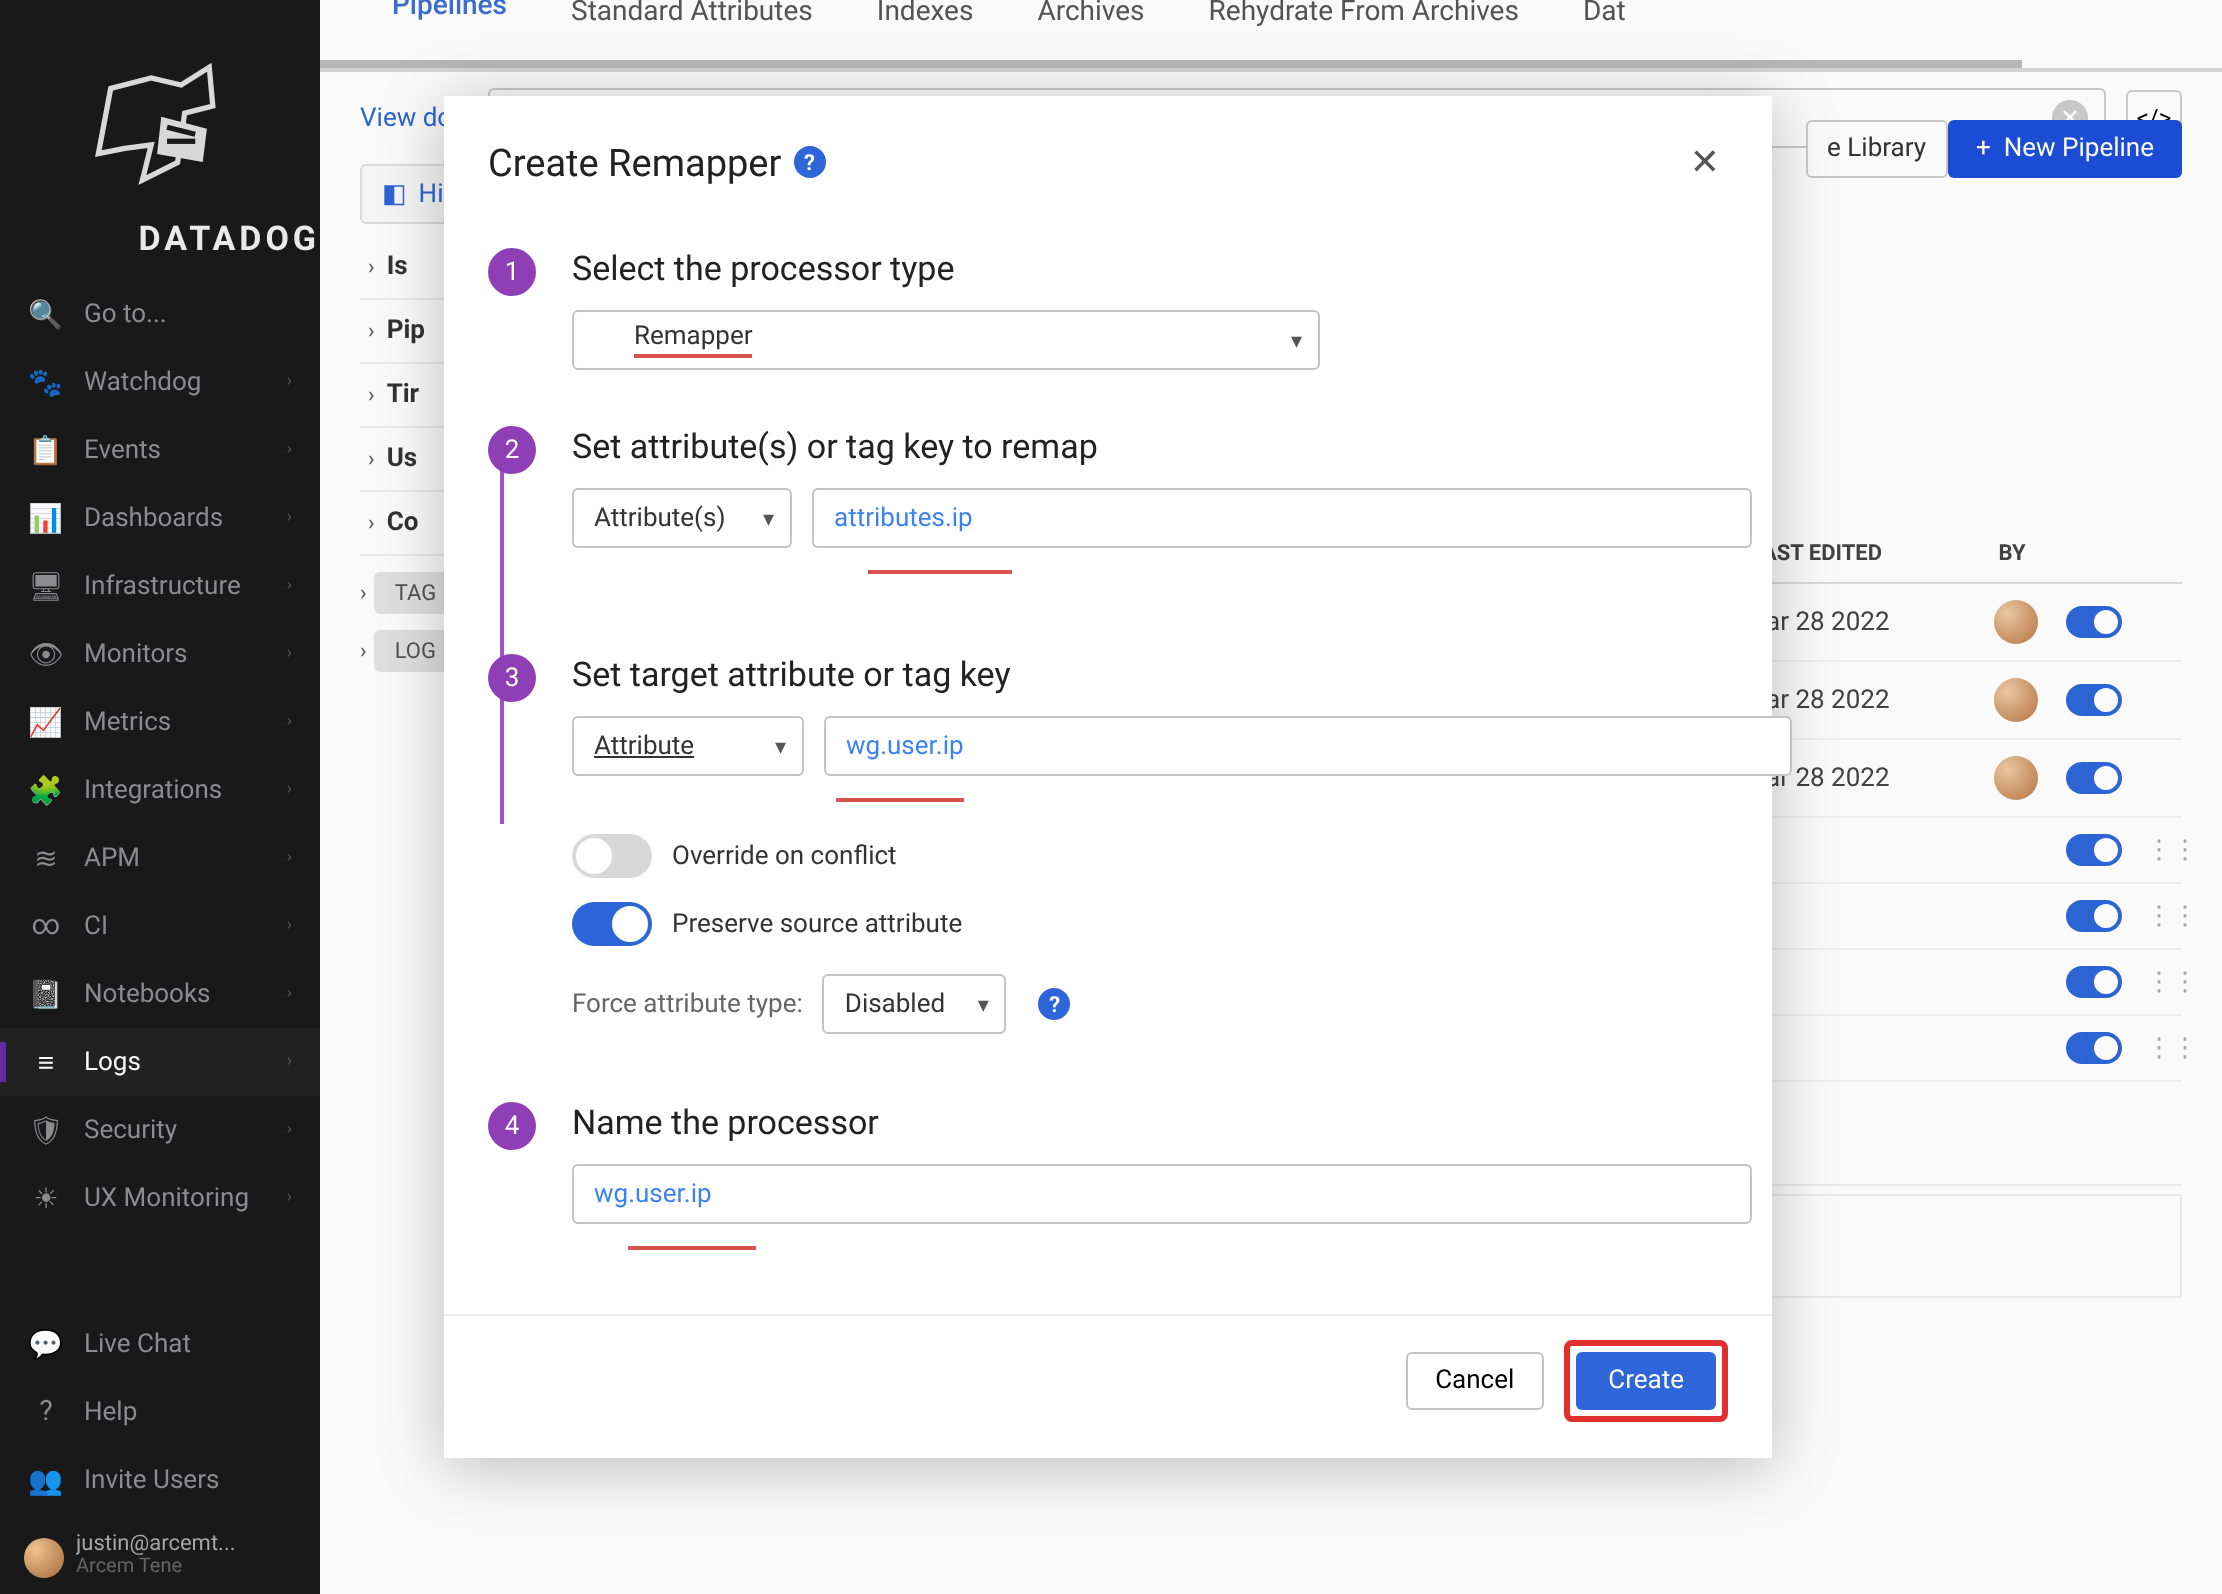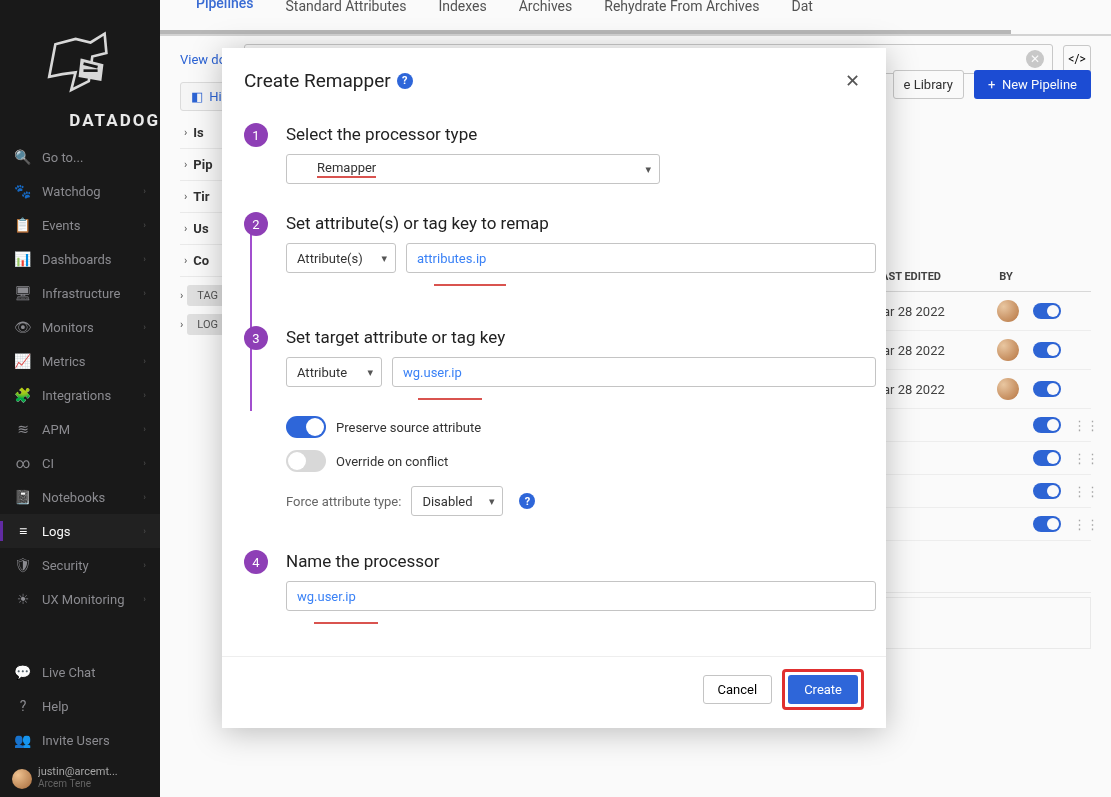--- a/index.html
+++ b/index.html
@@ -249,21 +249,21 @@
             <span class="tree-chev">›</span>
             <strong>Co</strong>
           </div>
         </div>
       <div id="tree-tags" style="margin-top:4px;">
           <div style="padding: 2px 0px;"><span class="tree-chev" style="margin-right:4px;">›</span><span class="tag-chip">TAG</span></div>
           <div style="padding: 2px 0px;"><span class="tree-chev" style="margin-right:4px;">›</span><span class="tag-chip">LOG</span></div>
         </div>
     </div>
     <div class="right-col">
-      <div style="position:absolute; right:20px; top:70px; display:flex; gap:10px;align-items:center;">
+      <div style="position:absolute; right:20px; top:60px; display:flex; align-items:center;">
         <button class="pill-btn"><span>e Library</span></button>
         <button class="primary-btn"><span>+</span>&nbsp;&nbsp;<span>New Pipeline</span></button>
       </div>
       <div style="height:180px;"></div>
       <div class="table-head">
         <div class="th-edited">AST EDITED</div>
         <div class="th-by">BY</div>
         <div class="th-sw"></div>
       </div>
       <div id="table-rows">
@@ -374,33 +374,33 @@
         </div>
         <div style="margin-top:-2px; margin-left:128px;"><span class="underline-red" style="display:inline-block;width:72px;height:2px;"></span></div>
       </div>
     </div>
 
     <div class="step" style="margin-top:16px;">
       <div class="step-num">3</div>
       <div class="step-body">
         <div class="step-title">Set target attribute or tag key</div>
         <div class="inline-row">
-          <div class="select-box" style="width:96px;">
+          <div class="select-box" style="width:116px;text-decoration:underline;">
             <span>Attribute</span>
           </div>
           <input class="input-box" style="width: 484px;" value="wg.user.ip">
         </div>
         <div style="margin-top:-2px; margin-left:112px;"><span class="underline-red" style="display:inline-block;width:64px;height:2px;"></span></div>
+        <div class="toggle-row">
+          <div class="toggle-big off"></div>
+          <span>Override on conflict</span>
+        </div>
         <div class="toggle-row">
           <div class="toggle-big on"></div>
           <span>Preserve source attribute</span>
-        </div>
-        <div class="toggle-row">
-          <div class="toggle-big off"></div>
-          <span>Override on conflict</span>
         </div>
         <div class="force-row">
           <span>Force attribute type:</span>
           <div class="select-box" style="width:92px;">
             <span>Disabled</span>
           </div>
           <span class="help-circle-inline">?</span>
         </div>
       </div>
     </div>

